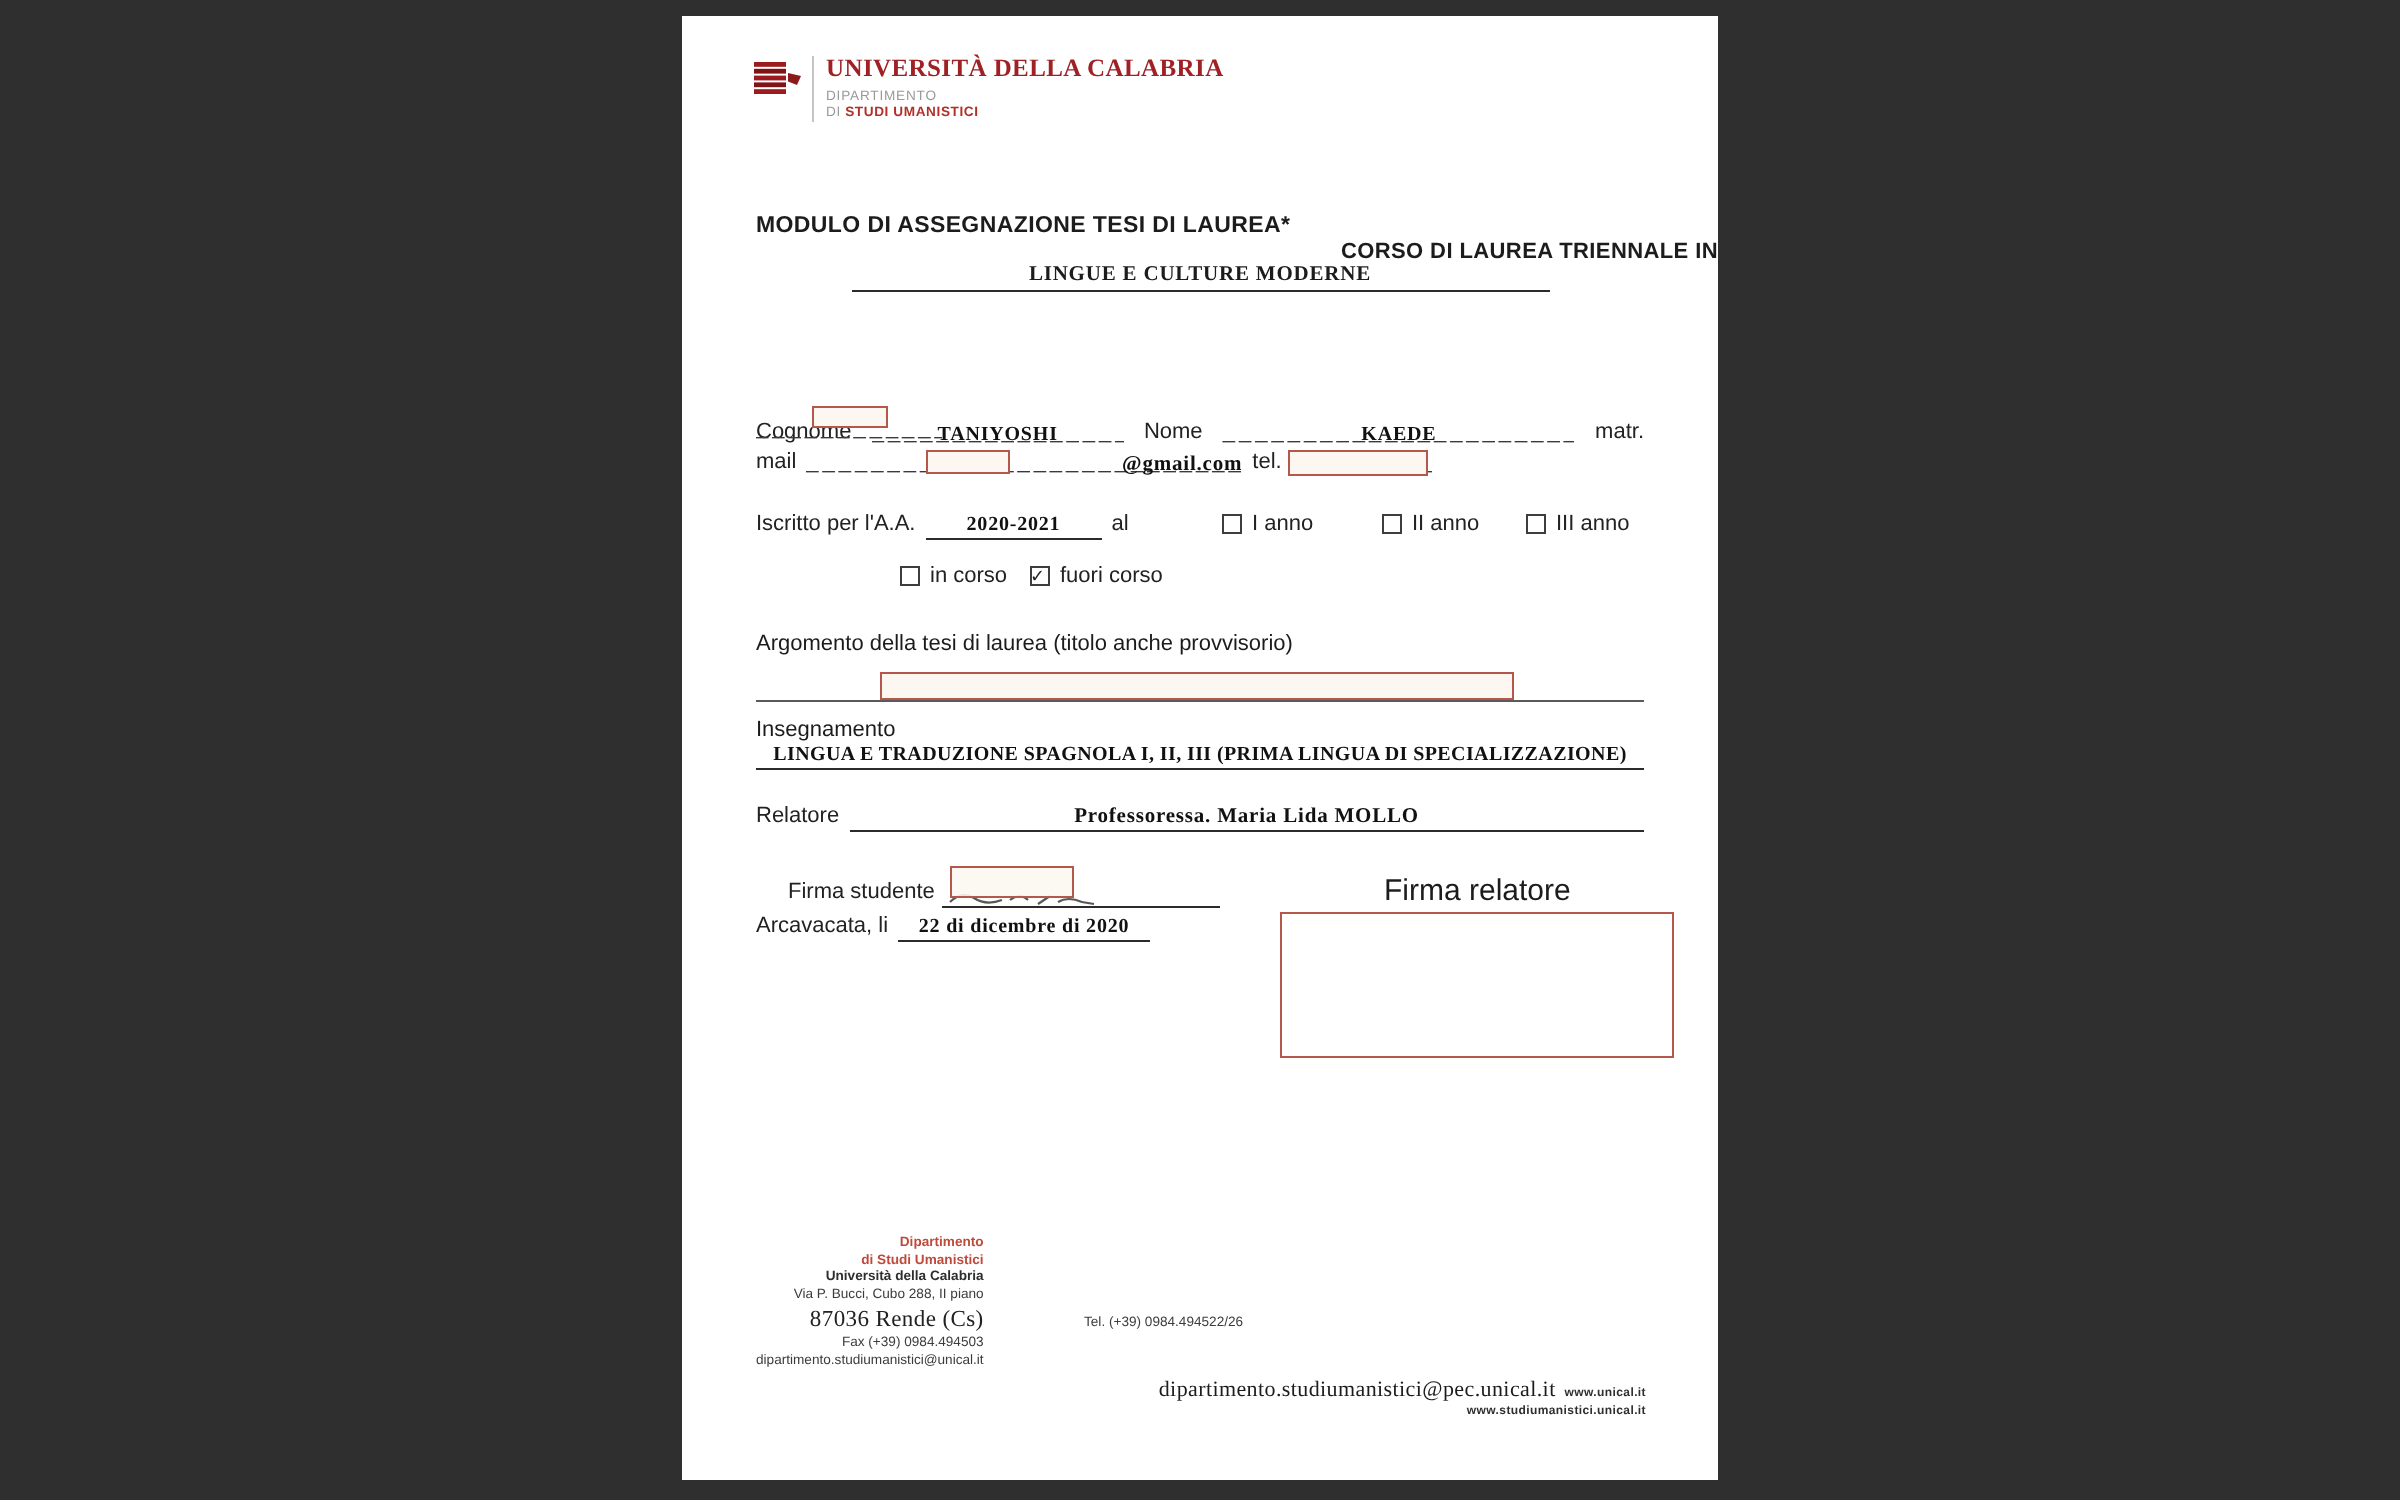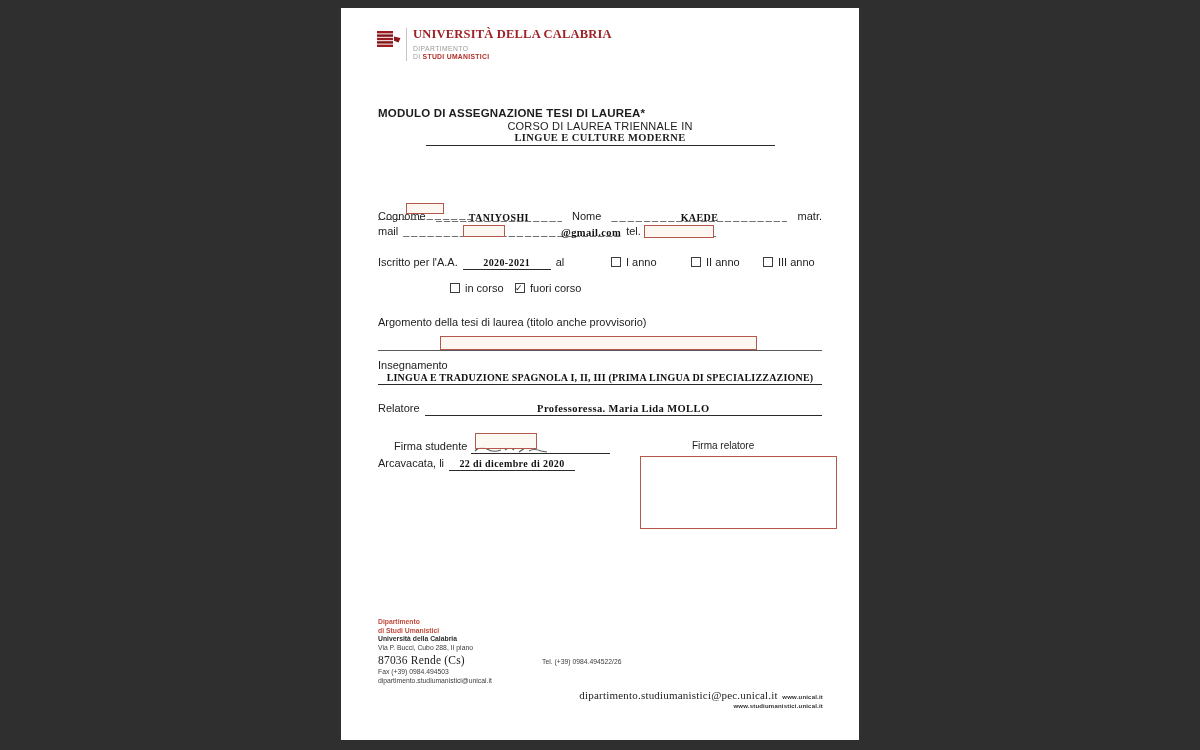--- a/index.html
+++ b/index.html
@@ -22,21 +22,21 @@
   .uni-name{font-family:"Liberation Serif", serif;font-weight:bold;font-size:12.5px;
     color:#a02125;letter-spacing:.2px;line-height:13px;}
   .dept1{font-size:6.8px;color:#9a9a9a;letter-spacing:.4px;margin-top:4px;line-height:8px;}
   .dept2{font-size:6.8px;letter-spacing:.3px;line-height:8px;}
   .dept2 .pre{color:#9a9a9a;}
   .dept2 .nm{color:#b23028;font-weight:bold;}
 
   
   .form-title{left:37px;top:87px;font-size:11.5px;font-weight:bold;letter-spacing:.2px;margin-top:12px;}
   .course{left:0;top:112px;width:518px;text-align:center;}
-  .course-l1{font-size:11px;font-weight:normal;letter-spacing:.2px;line-height:12px;}
+  .course-l1{font-size:11px;font-weight:bold;letter-spacing:.2px;line-height:12px;text-align:right;}
   .course-l2{font-family:"Liberation Serif", serif;font-weight:bold;font-size:10.5px;
     letter-spacing:.4px;line-height:11px;}
   .course-rule{width:349px;margin:2px auto 0 auto;border-top:1.6px solid #2b2b2b;}
 
   
   .row{left:37px;width:444px;display:flex;align-items:flex-end;font-size:11px;color:#222;}
   .row .lbl{line-height:15px;white-space:nowrap;}
   .slot{position:relative;display:inline-block;height:15px;overflow:hidden;}
   .slot .fill{position:absolute;left:0;top:0;width:200%;line-height:15px;font-size:11px;
     letter-spacing:2px;color:#3a3a3a;white-space:nowrap;}
@@ -60,28 +60,28 @@
   .r-matr2{top:199px;}
   .r-mail{top:216px;gap:5px;}
   .r-iscritto{top:246px;position:absolute;height:16px;gap:5px;}
   .r-corso{top:272px;position:absolute;height:16px;}
   .arg-lbl{left:37px;top:308px;font-size:11px;}
   .arg-line{left:37px;top:326px;width:444px;height:16px;border-bottom:1.6px solid #5a5a5a;}
   .ins-lbl{left:37px;top:351px;font-size:11px;}
   .ins-line{left:37px;top:361px;width:444px;height:15px;border-bottom:1.6px solid #2b2b2b;position:absolute;}
   .r-relatore{top:392px;gap:5px;}
   .r-firma{top:430px;position:absolute;height:16px;padding-left:16px;}
-  .firma-rel-lbl{left:303px;top:430px;font-size:10px;line-height:15px;padding-left:48px;}
+  .firma-rel-lbl{left:303px;top:430px;font-size:15px;line-height:15px;padding-left:48px;}
   .r-arca{top:447px;gap:5px;}
 
   
   .sig{position:absolute;left:130px;top:433px;z-index:1;}
 
   
-  .foot-left{left:37px;top:610px;font-size:6.8px;line-height:8.6px;color:#3c3c3c;}
+  .foot-left{left:37px;top:610px;font-size:6.8px;line-height:8.6px;color:#3c3c3c;text-align:right;}
   .f-red{color:#bf4a3c;font-weight:bold;}
   .f-bold{font-weight:bold;color:#2e2e2e;}
   .f-city{font-family:"Liberation Serif", serif;font-size:11.5px;color:#222;
     line-height:13px;margin:2px 0 1px 0;letter-spacing:.2px;}
   .foot-tel{left:201px;top:650px;font-size:6.8px;color:#3c3c3c;}
   .foot-right{right:36px;top:677px;text-align:right;}
   .pec-line{white-space:nowrap;}
   .pec{font-family:"Liberation Serif", serif;font-size:11px;color:#1c1c1c;letter-spacing:.2px;}
   .web{font-size:6px;font-weight:bold;color:#2e2e2e;letter-spacing:.2px;}
 </style>

